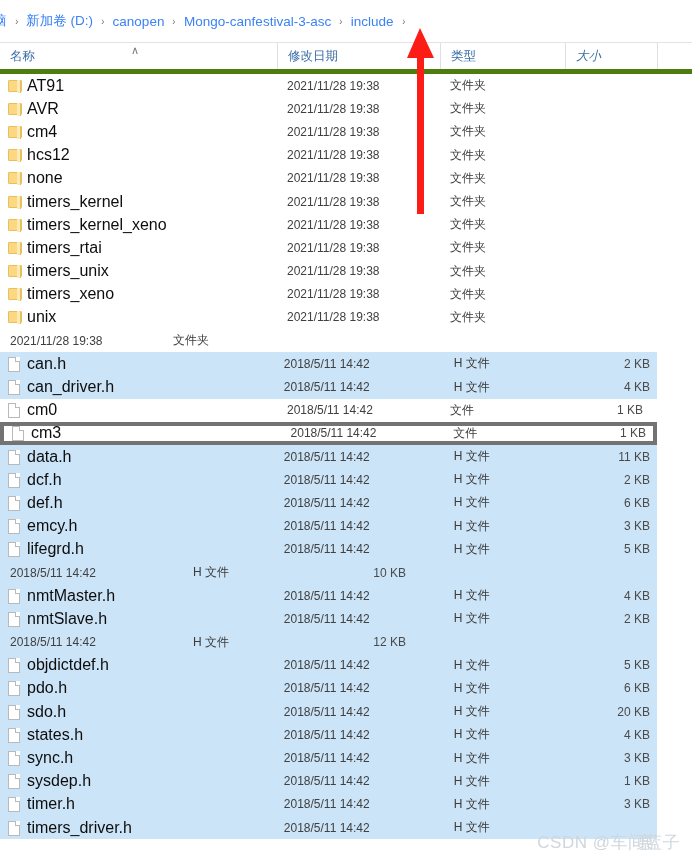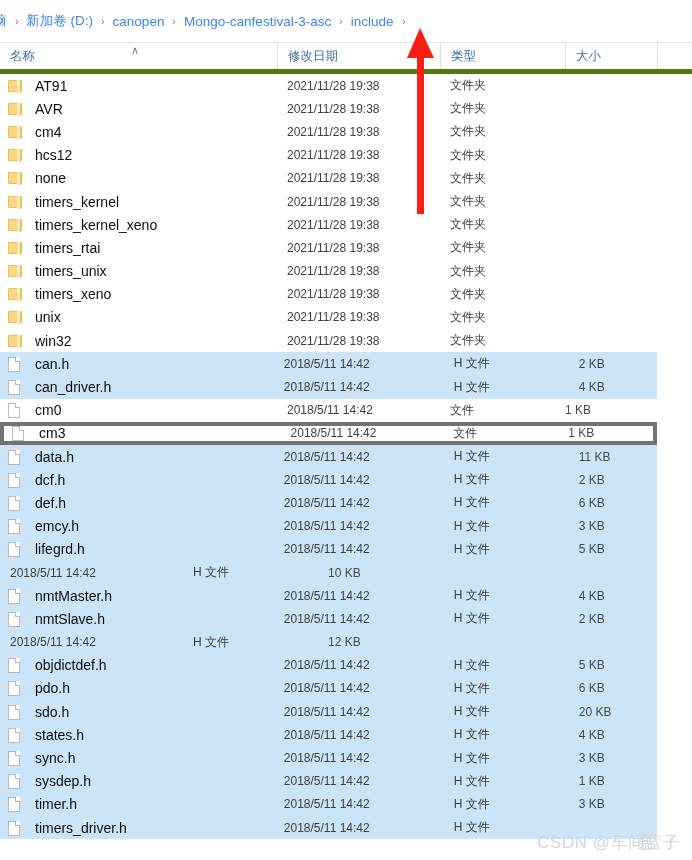--- a/index.html
+++ b/index.html
@@ -67,21 +67,21 @@
     position: relative;
     cursor: default;
   }
   .col-head + .col-head {
     border-left: 1px solid #e0e0e0;
   }
   .col-head span.lbl { padding-left: 10px; }
   #col-name   { width: 277px; }
   #col-date   { width: 163px; }
   #col-type   { width: 125px; align-items: center; }
-  #col-size   { width: 92px; }
+  #col-size   { width: 92px; font-style: italic; }
   #col-extra  { flex: 1; border-left: 1px solid #e0e0e0; height: 100%; }
   #sort-caret {
     position: absolute;
     left: 131px;
     top: 2px;
     font-size: 11px;
     color: #7a7a7a;
     line-height: 1;
   }
 
@@ -125,29 +125,30 @@
     box-sizing: border-box;
     padding-left: 10px;
     color: #3b3b3b;
     font-size: 12px;
     white-space: nowrap;
   }
   .cell-size {
     width: 85px;
     box-sizing: border-box;
     padding-right: 7px;
+    text-align: right;
     color: #4a4a4a;
     font-size: 12px;
     white-space: nowrap;
   }
   .fname {
-    font-size: 14px;
+    font-size: 16px;
     color: #0d0d0d;
     white-space: nowrap;
-    margin-left: 12px;
+    margin-left: 4px;
   }
 
   
   .ficon {
     width: 15px;
     height: 14px;
     flex: 0 0 15px;
     position: relative;
   }
   .folder-ic {
@@ -368,26 +369,20 @@
         <div class="ficon">
           <div class="folder-ic"></div>
         </div>
         <span class="fname">unix</span>
       </div>
       <div class="cell-date">2021/11/28 19:38</div>
       <div class="cell-type">文件夹</div>
       <div class="cell-size"></div>
     </div>
     <div class="row plain">
-      <div class="cell-name">
-        <div class="ficon">
-          <div class="folder-ic"></div>
-        </div>
-        <span class="fname">win32</span>
-      </div>
       <div class="cell-date">2021/11/28 19:38</div>
       <div class="cell-type">文件夹</div>
       <div class="cell-size"></div>
     </div>
     <div class="row selected sel-band">
       <div class="cell-name">
         <div class="ficon">
           <div class="file-ic"></div>
         </div>
         <span class="fname">can.h</span>

